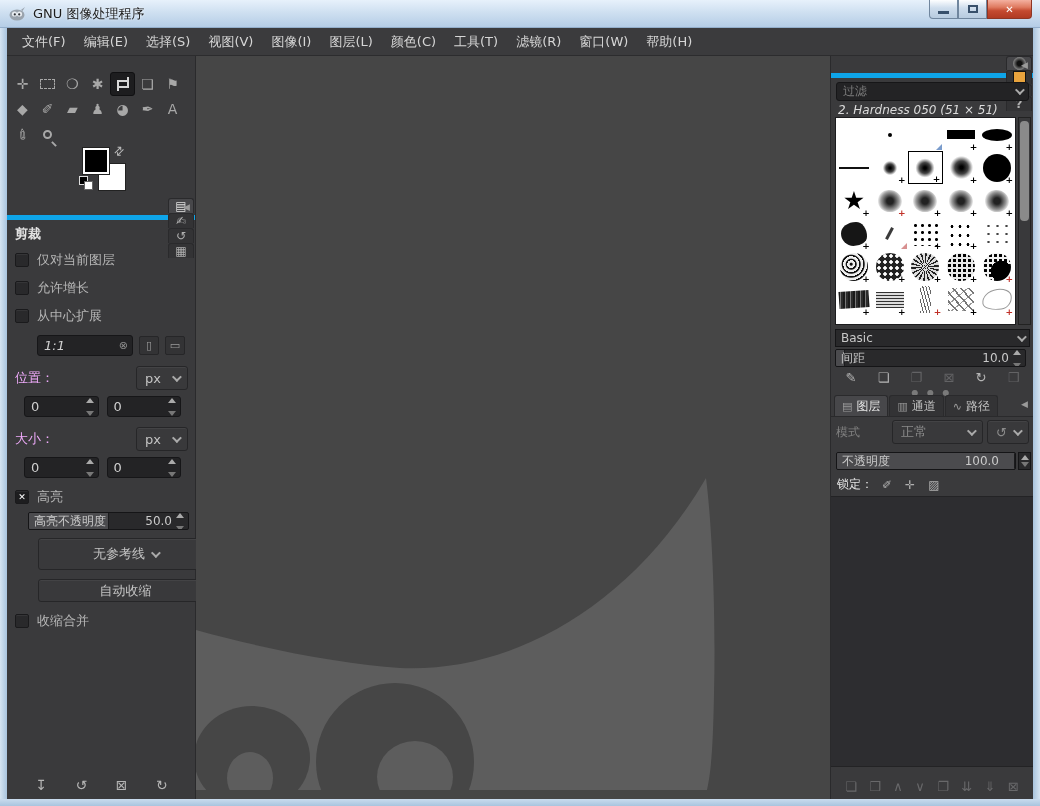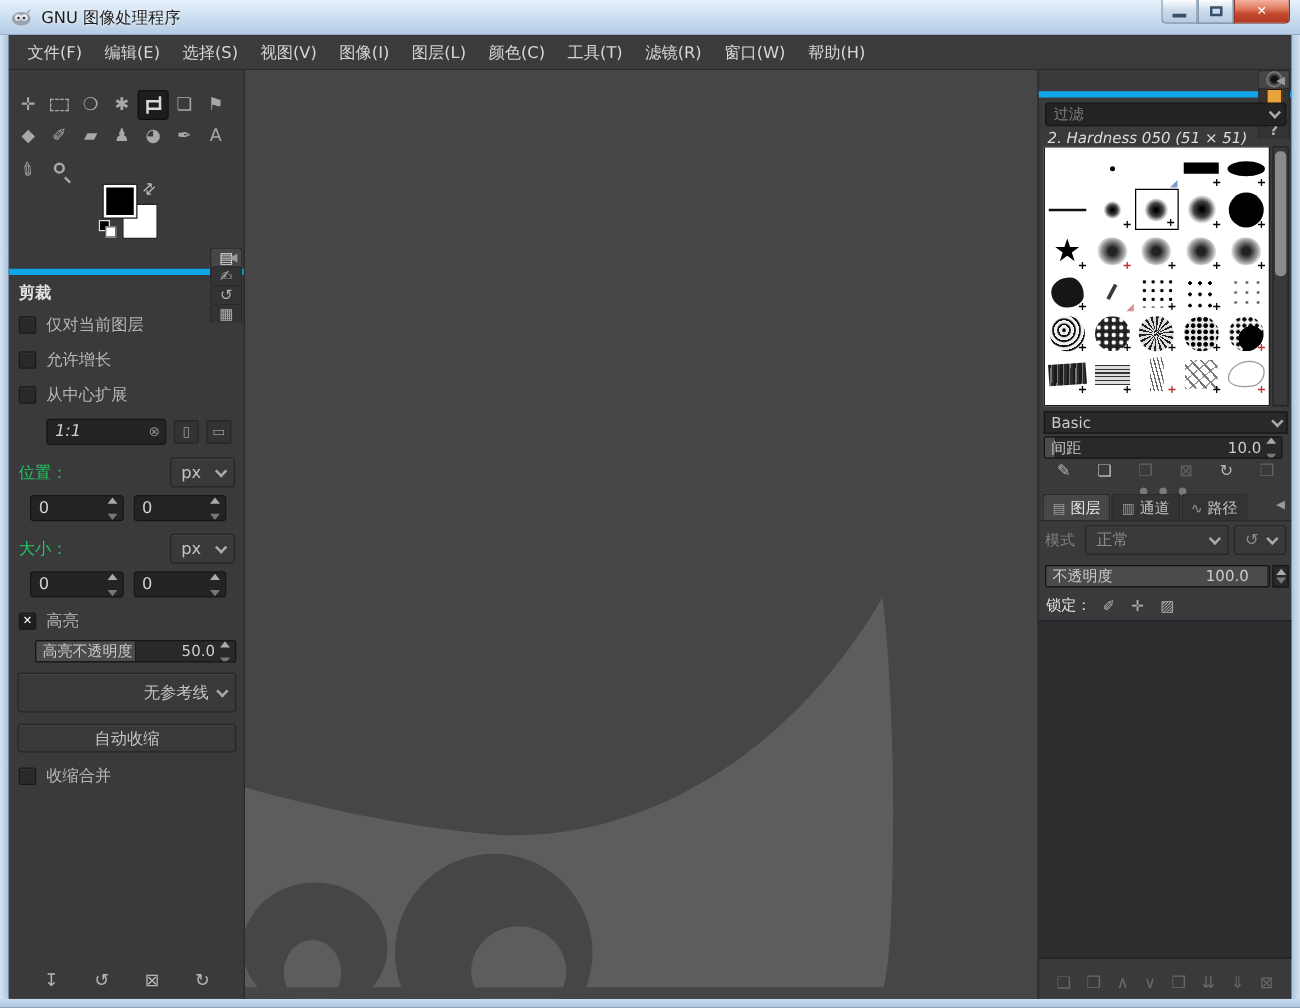--- a/index.html
+++ b/index.html
@@ -70,42 +70,42 @@
   .brushdot{width:13px;height:13px;border-radius:50%;background:radial-gradient(circle,#111 25%,#888 70%,#eee 100%);}
   
   .opts{position:absolute;left:0;top:165px;width:189px;bottom:34px;padding:2px 7px;overflow:hidden;}
   .op-title{color:#e2e2e2;font-size:13px;font-weight:bold;margin:2px 0 8px 1px;}
   .cbrow{display:flex;align-items:center;margin:0 0 10px 1px;cursor:pointer;}
   .cb{width:14px;height:14px;background:#29292b;border:1px solid #1a1a1c;box-shadow:inset 0 1px 0 rgba(255,255,255,.06);
     border-radius:2px;margin-right:8px;display:flex;align-items:center;justify-content:center;color:#fff;font-size:9px;font-weight:bold;}
   .cblabel{color:#b6b6b6;font-size:13px;}
   .fixedrow{display:flex;align-items:center;margin-bottom:8px;}
   .combo{background:#39393b;border:1px solid #262628;box-shadow:inset 0 1px 0 rgba(255,255,255,.05);
-    border-radius:3px;color:#c4c4c4;font-size:13px;display:flex;align-items:center;padding:0 8px;cursor:pointer;}
+    border-radius:3px;color:#c4c4c4;font-size:13px;display:flex;align-items:center;padding:0 8px;cursor:pointer;margin-left:24px;}
   .fixedbtn{flex:1;height:26px;margin-left:8px;justify-content:space-between;}
   .chev{width:7px;height:7px;border-right:2px solid #aaa;border-bottom:2px solid #aaa;transform:rotate(45deg) translateY(-2px);margin-left:6px;}
   .ratiorow{display:flex;align-items:center;margin:0 0 10px 23px;}
   .entry{background:#232325;border:1px solid #161618;border-radius:3px;color:#d0d0d0;}
   .ratio-entry{width:96px;height:21px;font-style:italic;font-size:13px;display:flex;align-items:center;padding:0 6px;position:relative;}
   .clear-x{position:absolute;right:4px;color:#8e8e8e;font-size:11px;cursor:pointer;}
   .obtn{width:20px;height:19px;margin-left:6px;display:flex;align-items:center;justify-content:center;color:#9a9a9a;font-size:11px;background:#333335;border:1px solid #262628;border-radius:2px;cursor:pointer;}
   .posrow{display:flex;align-items:center;justify-content:space-between;margin:2px 1px 6px 1px;}
-  .poslabel{color:#22c55e;font-size:13px;}
+  .poslabel{color:#f0abfc;font-size:13px;}
   .unit{width:52px;height:24px;justify-content:space-between;}
   .spinpair{display:flex;margin:0 0 10px 10px;}
   .spin{width:78px;height:21px;position:relative;display:flex;align-items:center;padding:0 16px 0 6px;font-size:13px;margin-right:8px;}
   .sparrows{position:absolute;right:2px;top:1px;width:12px;height:18px;display:flex;flex-direction:column;justify-content:space-between;align-items:center;cursor:pointer;}
   .sp-up{width:0;height:0;border-left:4px solid transparent;border-right:4px solid transparent;border-bottom:5px solid #aaa;}
   .sp-down{width:0;height:0;border-left:4px solid transparent;border-right:4px solid transparent;border-top:5px solid #777;}
   .spinscale{position:relative;height:18px;background:#29292b;border:1px solid #151517;border-radius:2px;
      display:flex;align-items:center;justify-content:space-between;padding:0 16px 0 5px;font-size:12px;color:#cacaca;overflow:hidden;cursor:pointer;}
   .ssfill{position:absolute;left:0;top:0;bottom:0;background:#4b4b4e;border-right:1px solid #1b1b1d;}
   .sslabel,.ssval{position:relative;z-index:1;}
   .hlrow{margin:0 0 8px 14px;}
-  .wide{width:100%;height:32px;justify-content:flex-end;margin-bottom:9px;}
+  .wide{width:100%;height:32px;justify-content:center;margin-bottom:9px;}
   .pushbtn{width:100%;height:23px;justify-content:center;margin-bottom:10px;}
   .optfoot{position:absolute;left:0;bottom:6px;width:189px;display:flex;justify-content:space-around;padding:0 14px;}
   .ficon{color:#b5b5b5;font-size:14px;cursor:pointer;}
   
   .wm{position:absolute;left:0;top:0;}
   
   .filter-entry{position:absolute;left:5px;top:26px;width:193px;height:19px;display:flex;align-items:center;justify-content:space-between;padding:0 6px;font-size:12px;color:#7e7e7e;}
   .brushname{position:absolute;left:7px;top:47px;color:#dcdcdc;font-size:12px;font-style:italic;}
   .bgridwrap{position:absolute;left:4px;top:61px;width:181px;height:208px;background:#fff;border:1px solid #1c1c1e;overflow:hidden;}
   .brow{display:flex;}

